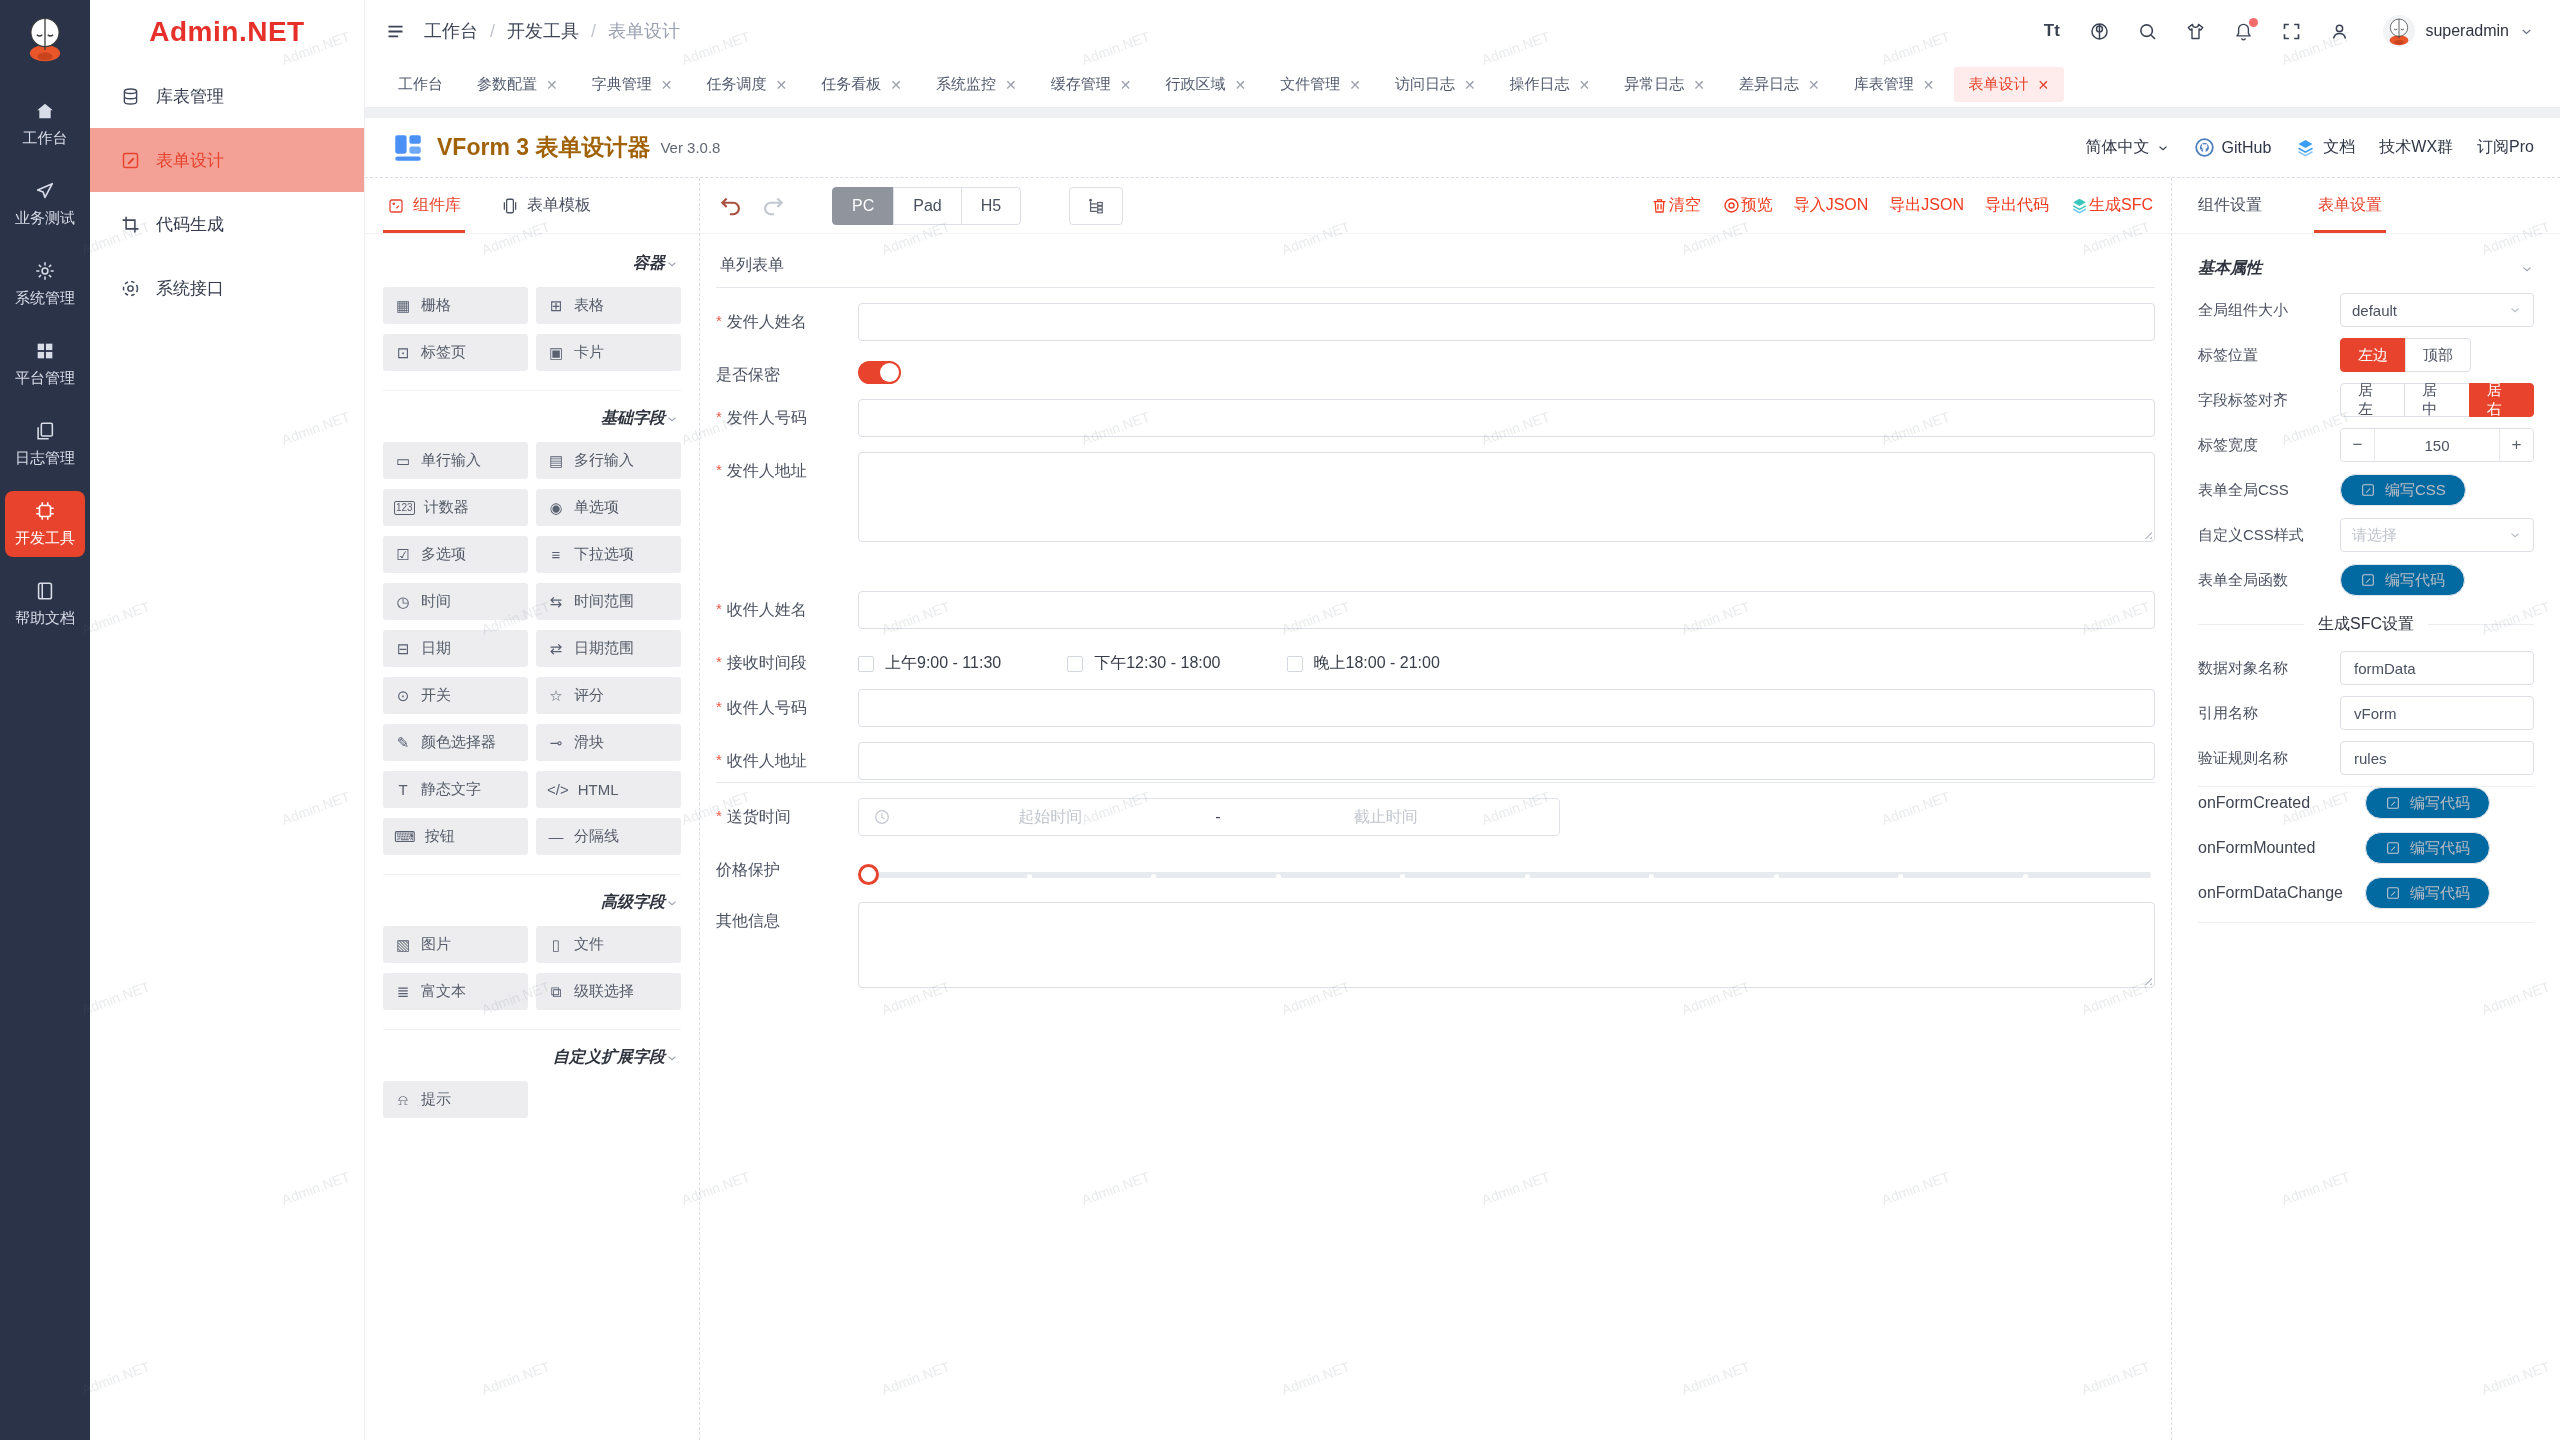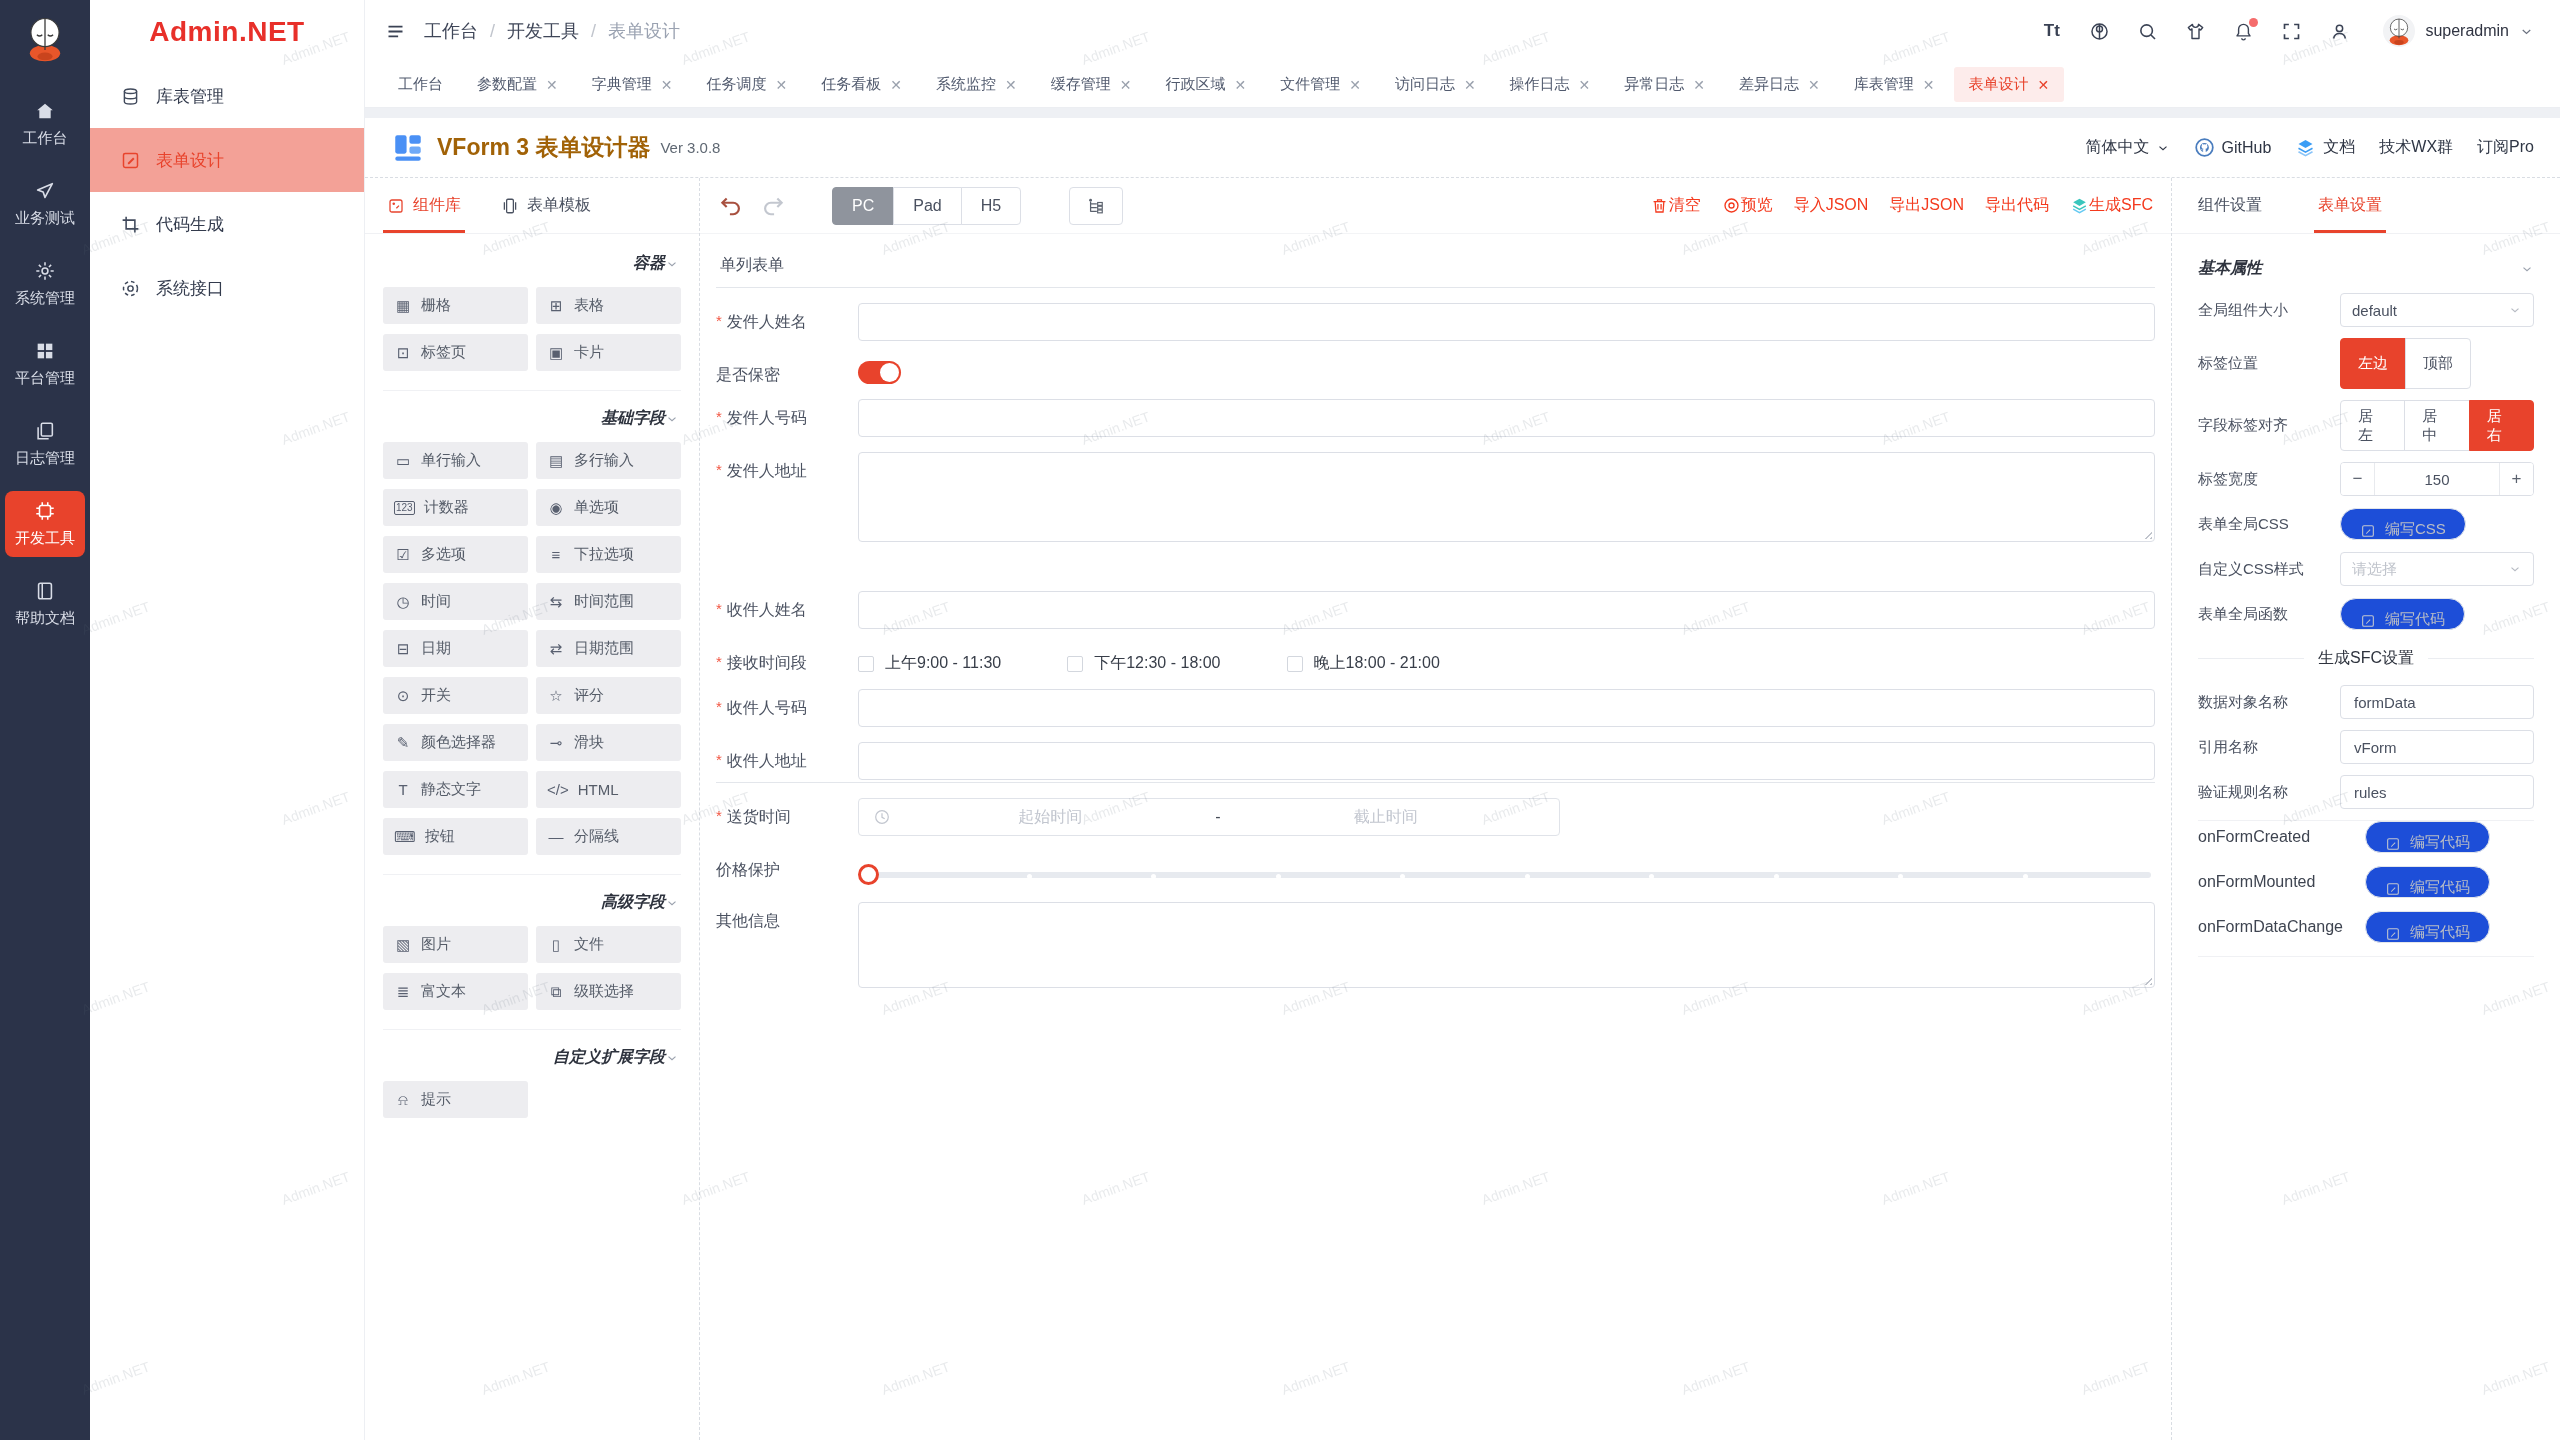--- a/index.html
+++ b/index.html
@@ -126,30 +126,30 @@
   .rp-tabs { height:56px; flex-shrink:0; display:flex; align-items:center; gap:56px; padding:0 26px; border-bottom:1px solid #f0f1f4; }
   .rp-body { flex:1; overflow:hidden; padding:4px 26px 0; }
   .prop-title { display:flex; align-items:center; justify-content:space-between; padding:20px 0 14px; font-size:16px; font-weight:bold; font-style:italic; color:#2e333e; }
   .prop-title .caret { color:#9aa1ad; }
   .prow { display:flex; align-items:center; margin-bottom:11px; min-height:34px; }
   .plabel { width:142px; flex-shrink:0; font-size:15px; color:#4a5160; }
   .pctrl { flex:1; display:flex; align-items:center; }
   .sel { flex:1; height:34px; border:1px solid #dcdfe6; border-radius:4px; background:#fff; display:flex; align-items:center; justify-content:space-between; padding:0 11px; font-size:15px; color:#4a5160; cursor:pointer; }
   .sel .caret { color:#b6bac2; }
   .sel .ph { color:#c0c4cc; }
-  .segbtn { height:51px; padding:0 17px; display:flex; align-items:center; font-size:15px; color:#4a5160; background:#fff; border:1px solid #dcdfe6; margin-left:-1px; cursor:pointer; }
+  .segbtn { height:34px; padding:0 17px; display:flex; align-items:center; font-size:15px; color:#4a5160; background:#fff; border:1px solid #dcdfe6; margin-left:-1px; cursor:pointer; }
   .pctrl .segbtn:first-child { border-radius:4px 0 0 4px; margin-left:0; }
   .pctrl .segbtn:last-child { border-radius:0 4px 4px 0; }
   .segbtn.active { background:#e8432c; border-color:#e8432c; color:#fff; }
   .stepper { flex:1; height:34px; border:1px solid #dcdfe6; border-radius:4px; background:#fff; display:flex; align-items:stretch; overflow:hidden; }
   .step-btn { width:34px; display:flex; align-items:center; justify-content:center; font-size:17px; color:#5b626e; background:#fff; cursor:pointer; }
   .step-btn.minus { border-right:1px solid #e8eaee; }
   .step-btn.plus { border-left:1px solid #e8eaee; }
   .step-val { flex:1; display:flex; align-items:center; justify-content:center; font-size:15px; color:#4a5160; }
-  .pill { height:32px; border:1px solid #e3e6ea; border-radius:16px; display:flex; align-items:flex-end; gap:9px; padding:0 19px; font-size:15px; color:#b9bdc5; background:#1d4ed8; cursor:pointer; white-space:nowrap; }
+  .pill { height:32px; border:1px solid #e3e6ea; border-radius:16px; display:flex; align-items:center; gap:9px; padding:0 19px; font-size:15px; color:#b9bdc5; background:#0369a1; cursor:pointer; white-space:nowrap; }
   .pill .ic { width:16px; height:16px; color:#c3c7cf; }
   .sfc-divider { display:flex; align-items:center; gap:14px; margin:17px 0 16px; font-size:16px; color:#2e333e; }
   .sfc-divider::before, .sfc-divider::after { content:""; flex:1; height:1px; background:#ebedf1; }
   .tinput { flex:1; height:34px; border:1px solid #dcdfe6; border-radius:4px; background:#fff; display:flex; align-items:center; padding:0 13px; font-size:15px; color:#4a5160; }
   .rp-sep { height:1px; background:#f0f1f4; margin-top:6px; }
   .erow { display:flex; align-items:center; margin-bottom:13px; }
   .elabel { flex:1; font-size:16px; color:#3e4450; }
   .erow .pill { margin-right:44px; }
 
   

